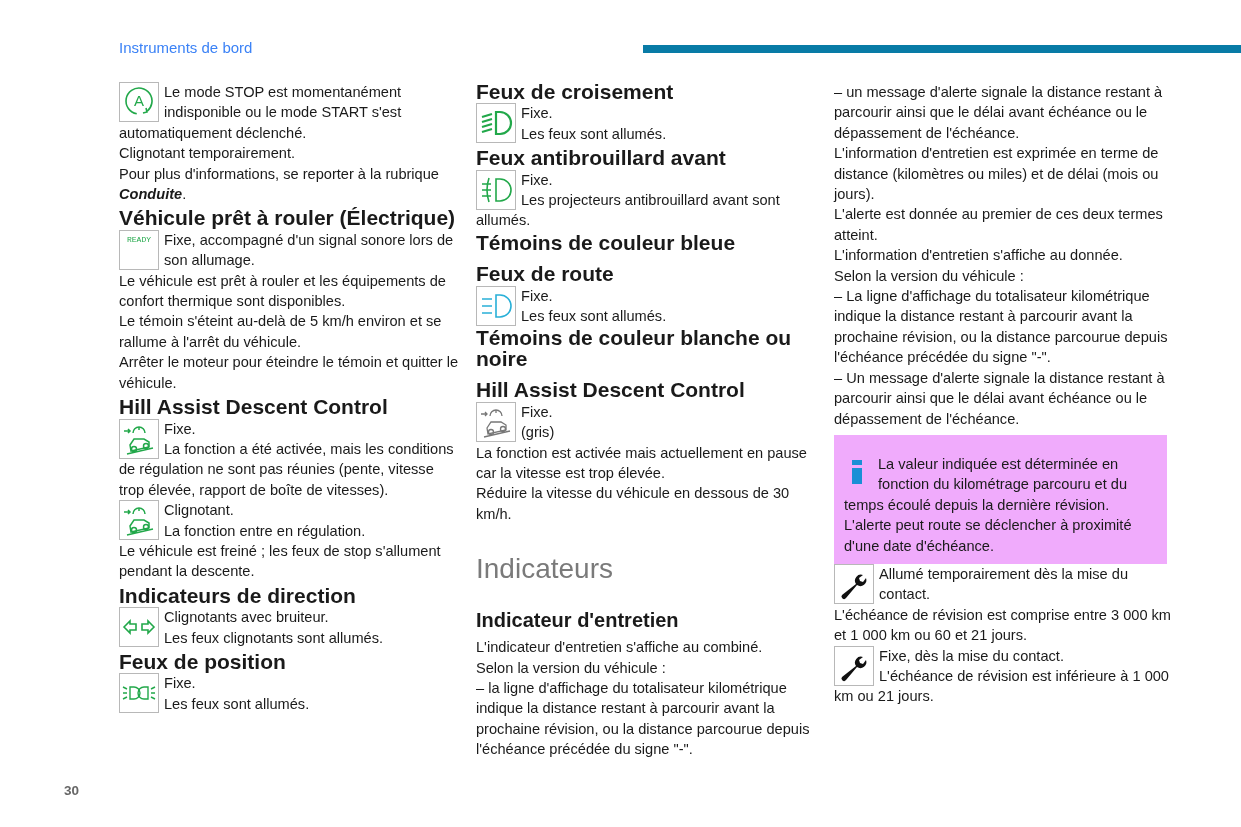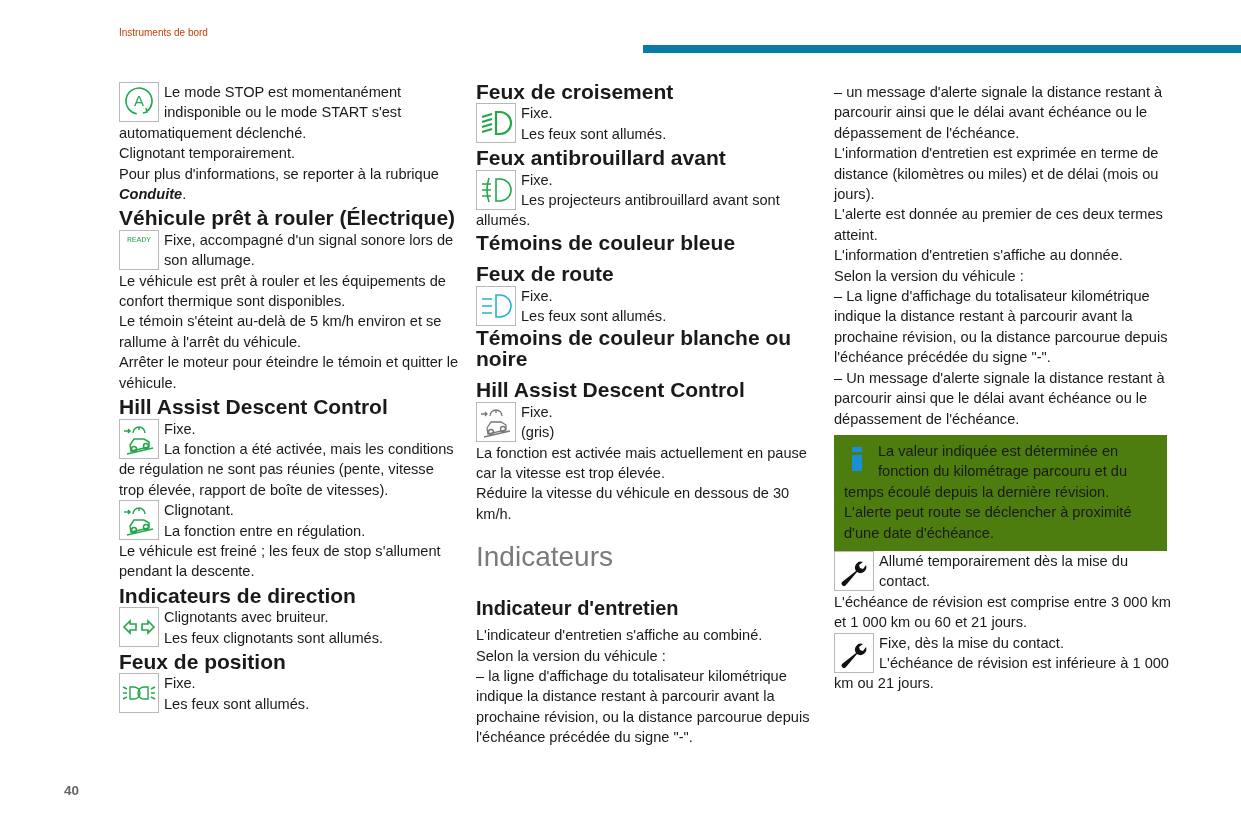--- a/index.html
+++ b/index.html
@@ -1,37 +1,37 @@
 <!DOCTYPE html>
 <html><head>
 <meta charset="utf-8">
 <style>
   html, body { margin: 0; padding: 0; background: #ffffff; }
   body { width: 1241px; height: 827px; position: relative; overflow: hidden;
          font-family: "Liberation Sans", sans-serif; color: #1a1a1a; }
-  .header-title { position: absolute; left: 119px; top: 27px; font-size: 10px; color: #c2410c; }
+  .header-title { position: absolute; left: 119px; top: 39px; font-size: 15px; color: #3b82f6; }
   .header-bar { position: absolute; left: 643px; top: 45px; width: 598px; height: 8px; background: #087ba6; }
   .page-number { position: absolute; left: 64px; top: 783px; font-size: 13.5px; font-weight: bold; color: #666666; }
 
   .col { position: absolute; top: 82px; font-size: 14.6px; line-height: 20.4px; }
   .col1 { left: 119px; width: 340px; }
   .col2 { left: 476px; width: 340px; }
   .col3 { left: 834px; width: 340px; }
 
   .p { margin: 0; }
   .h { font-weight: bold; margin: 4px 0 1px 0; font-size: 21px; }
   .h.gap { margin-top: 10px; }
   .h.blk { margin-top: 2px; margin-bottom: 11px; }
   .item { overflow: hidden; }
   .item .icon { float: left; width: 40px; height: 40px; border: 1px solid #b8b8b8; margin: 0 5px 0 0;
                 box-sizing: border-box; display: flex; align-items: center; justify-content: center; background:#fff; }
   .item .icon svg { width: 36px; height: 36px; }
-  .section-title { font-size: 28px; color: #7a7a7a; margin: 17px 0 20px 0; line-height: 32px; }
+  .section-title { font-size: 28px; color: #7a7a7a; margin: 29px 0 20px 0; line-height: 32px; }
   .big-title { font-size: 20px; font-weight: bold; margin: 0 0 2px 0; line-height: 30px; color:#1a1a1a; }
-  .info-box { background: #4d7c0f; margin: 6px 0 0 0; padding: 6px 10px 8px 10px; width: 313px; }
+  .info-box { background: #f0abfc; margin: 6px 0 0 0; padding: 19px 10px 8px 10px; width: 313px; }
   .info-box .info-icon { float: left; width: 12px; height: 24px; margin: 6px 14px 0 8px; position: relative; }
   .info-box .info-icon .dot { position: absolute; left: 0; top: 0; width: 10px; height: 5px; background: #1a8fd6; }
   .info-box .info-icon .stem { position: absolute; left: 0; top: 8px; width: 10px; height: 16px; background: #1a8fd6; }
   b.inline { font-weight: bold; font-style: italic; }
 </style>
 </head>
 <body>
 
 <div class="header-title">Instruments de bord</div>
 <div class="header-bar"></div>
@@ -217,13 +217,13 @@
     <div class="icon">
       <svg viewBox="0 0 36 36">
           <path d="M6 29 l14 -11 a6 6 0 0 1 7 -9 l-4 3 1 3 3 1 3 -4 a6 6 0 0 1 -9 7 l-11 13 a2.5 2.5 0 0 1 -4 -3 z" fill="#111111"></path>
         </svg>
     </div>
     <p class="p">Fixe, dès la mise du contact.</p>
     <p class="p">L'échéance de révision est inférieure à 1 000 km ou 21 jours.</p>
   </div>
 </div>
 
-<div class="page-number">40</div>
+<div class="page-number">30</div>
 
 </body></html>

